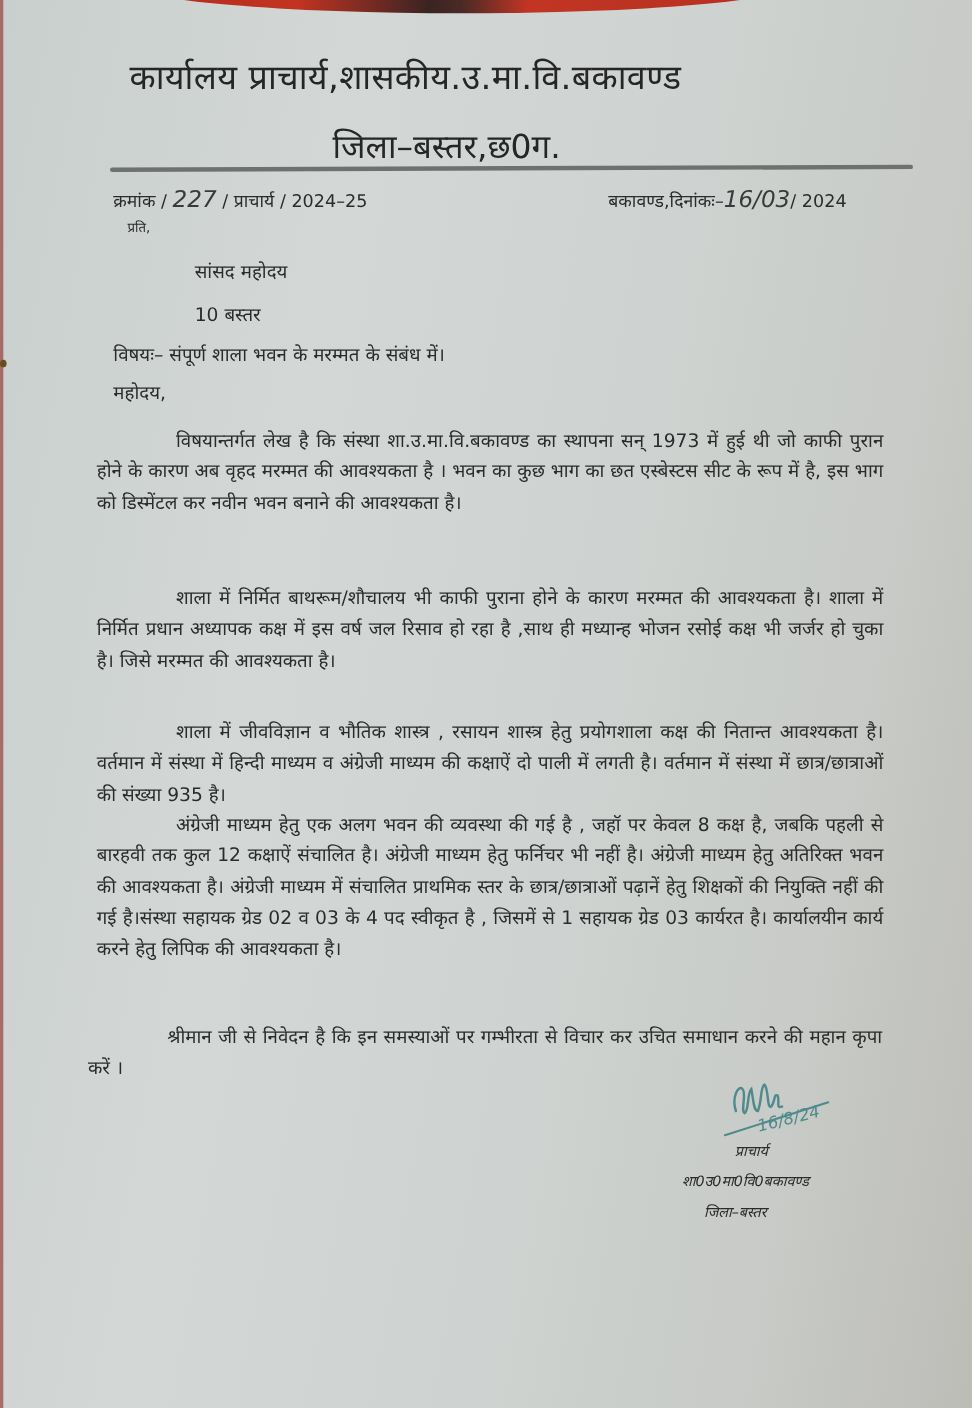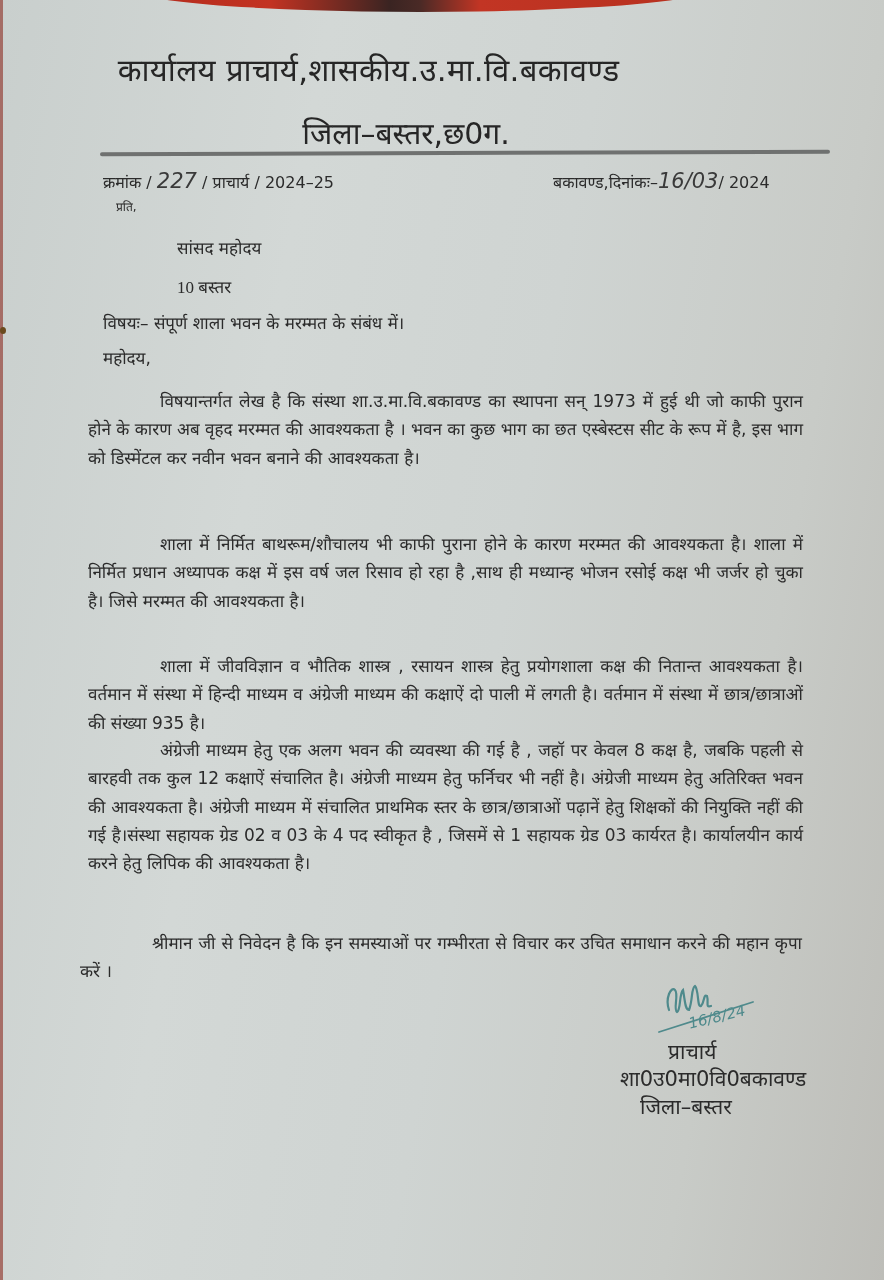--- a/index.html
+++ b/index.html
@@ -77,21 +77,21 @@
     font-size: 21px;
     color: #3a3a3a;
     font-style: italic;
   }
   .date-line {
     top: 173px; left: 553px;
     font-size: 16px;
   }
   .prati { top: 199px; left: 116px; font-size: 12px; text-align: right; }
   .addressee1 { top: 240px; left: 177px; }
-  .addressee2 { top: 279px; left: 177px; font-family: Liberation Serif, serif; }
+  .addressee2 { top: 279px; left: 177px; }
   .subject { top: 315px; left: 103px; }
   .salutation { top: 350px; left: 103px; }
   .para {
     position: absolute;
     left: 88px;
     width: 715px;
     font-size: 17px;
     line-height: 28.3px;
     text-align: justify;
     text-align-last: left;
@@ -104,23 +104,24 @@
   .p4 { top: 736px; }
   .p5 { top: 929px; left: 80px; width: 722px; }
   .signature {
     position: absolute;
     top: 980px; left: 655px;
     width: 110px; height: 60px;
   }
   .sig-block {
     position: absolute;
     left: 600px;
-    font-size: 21px;
+    font-size: 13px;
     color: #2b2b2b;
     white-space: nowrap;
+    font-style: italic;
   }
   .sig-title { top: 1037px; left: 668px; }
   .sig-school { top: 1064px; left: 620px; }
   .sig-district { top: 1092px; left: 640px; }
 </style>
 </head>
 <body>
 
 <div class="top-object"></div>
 <div class="left-edge"></div>

